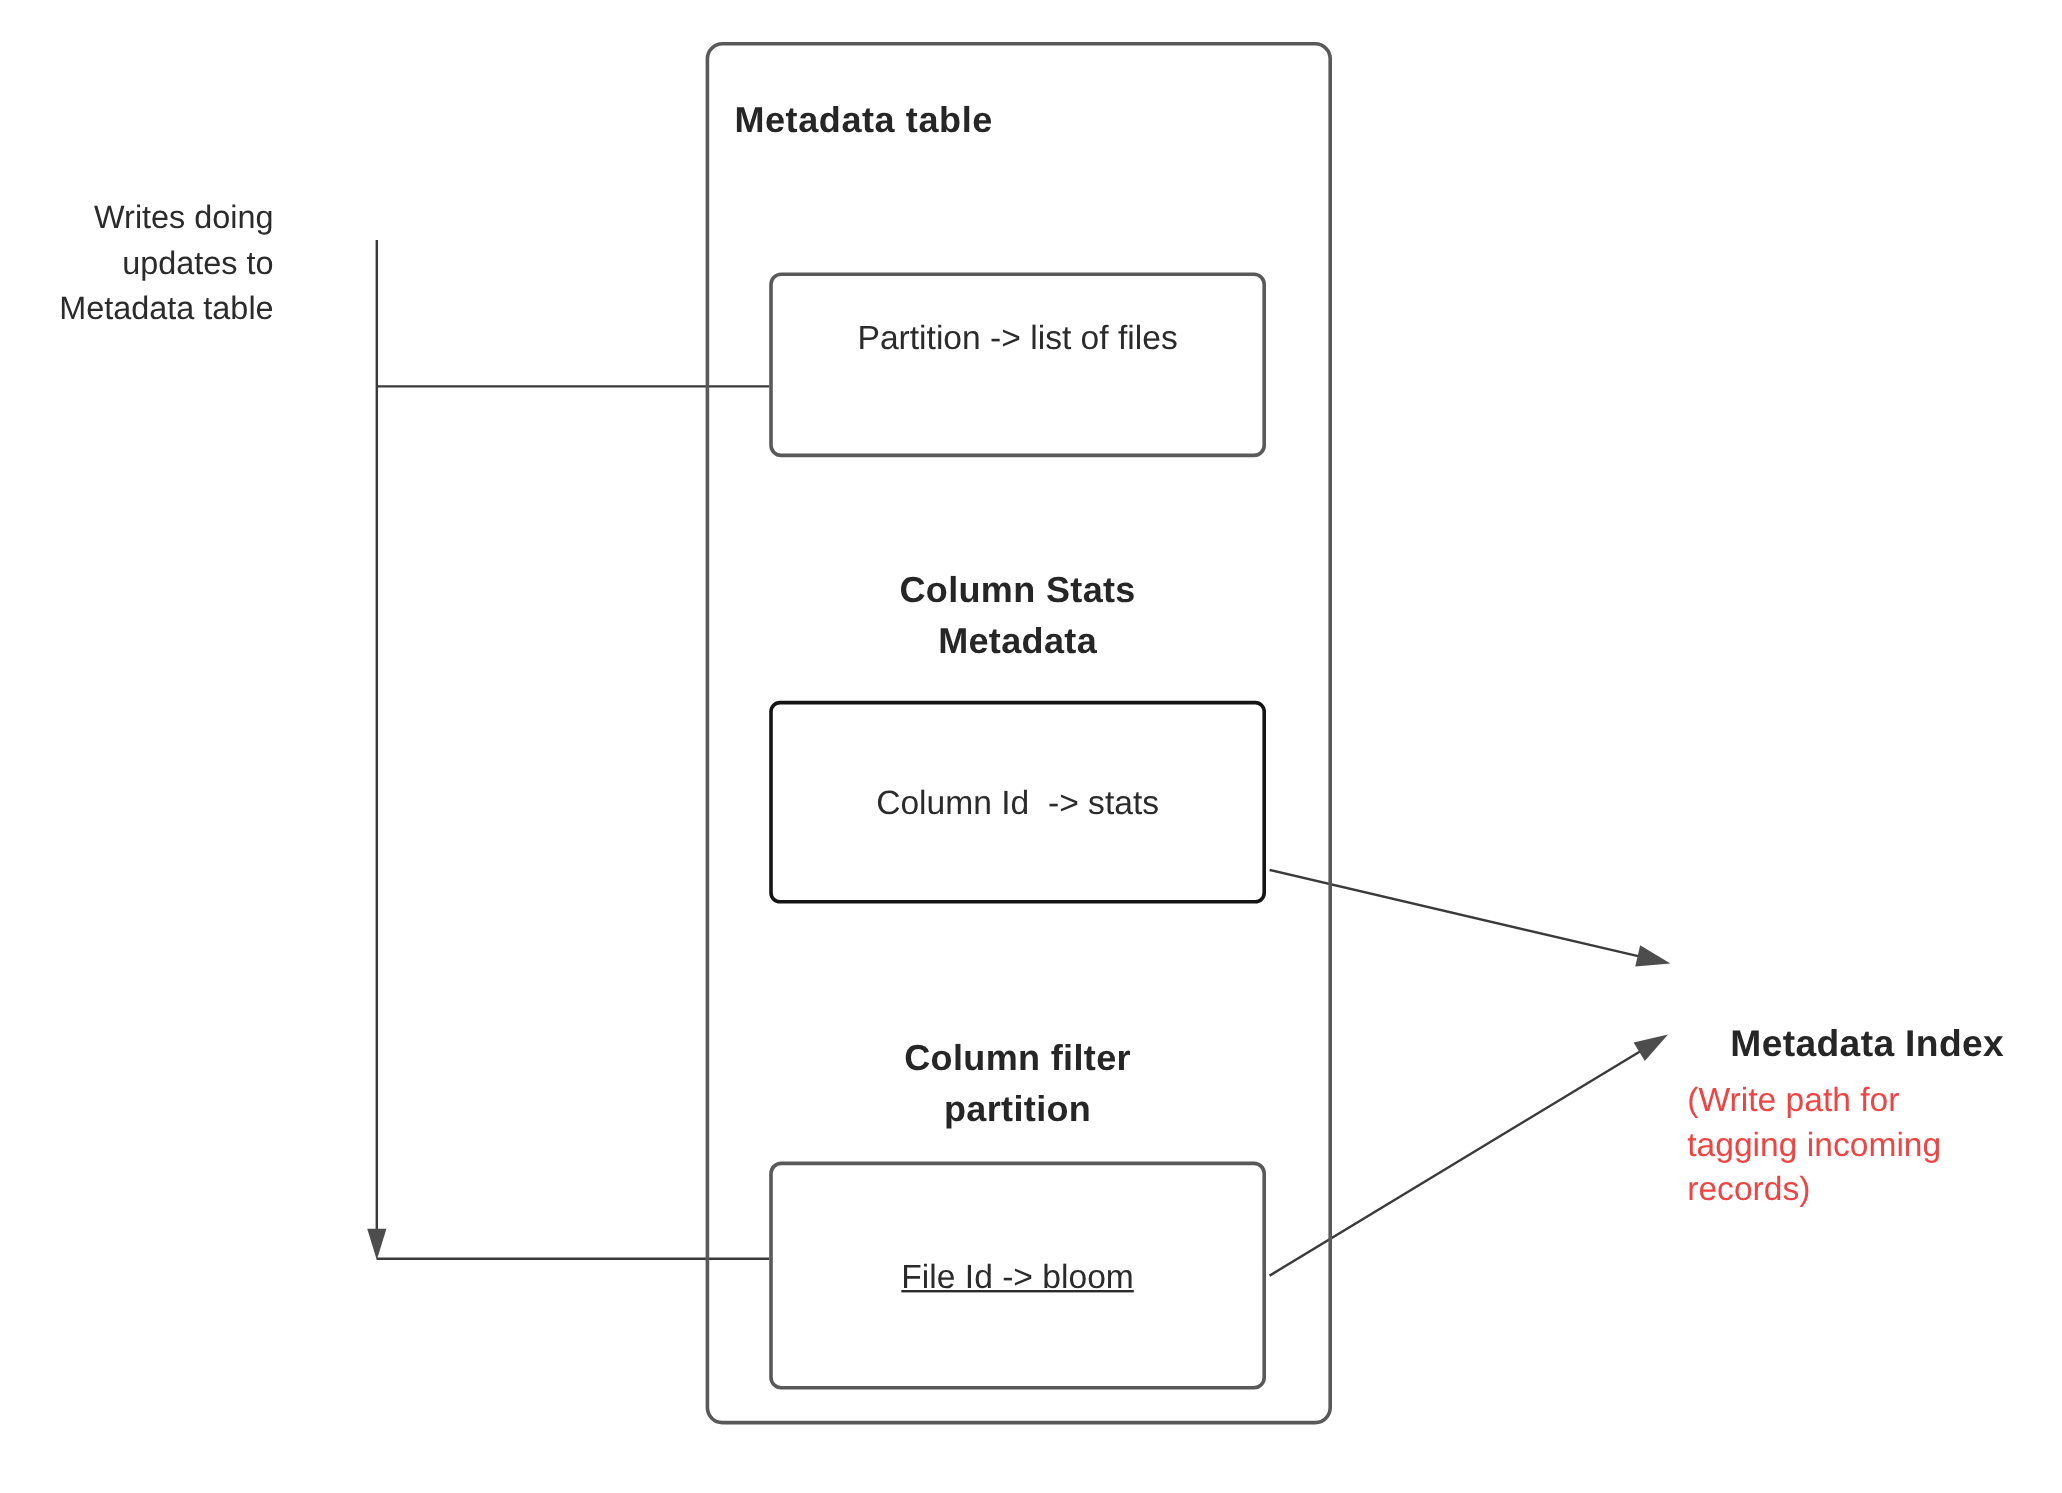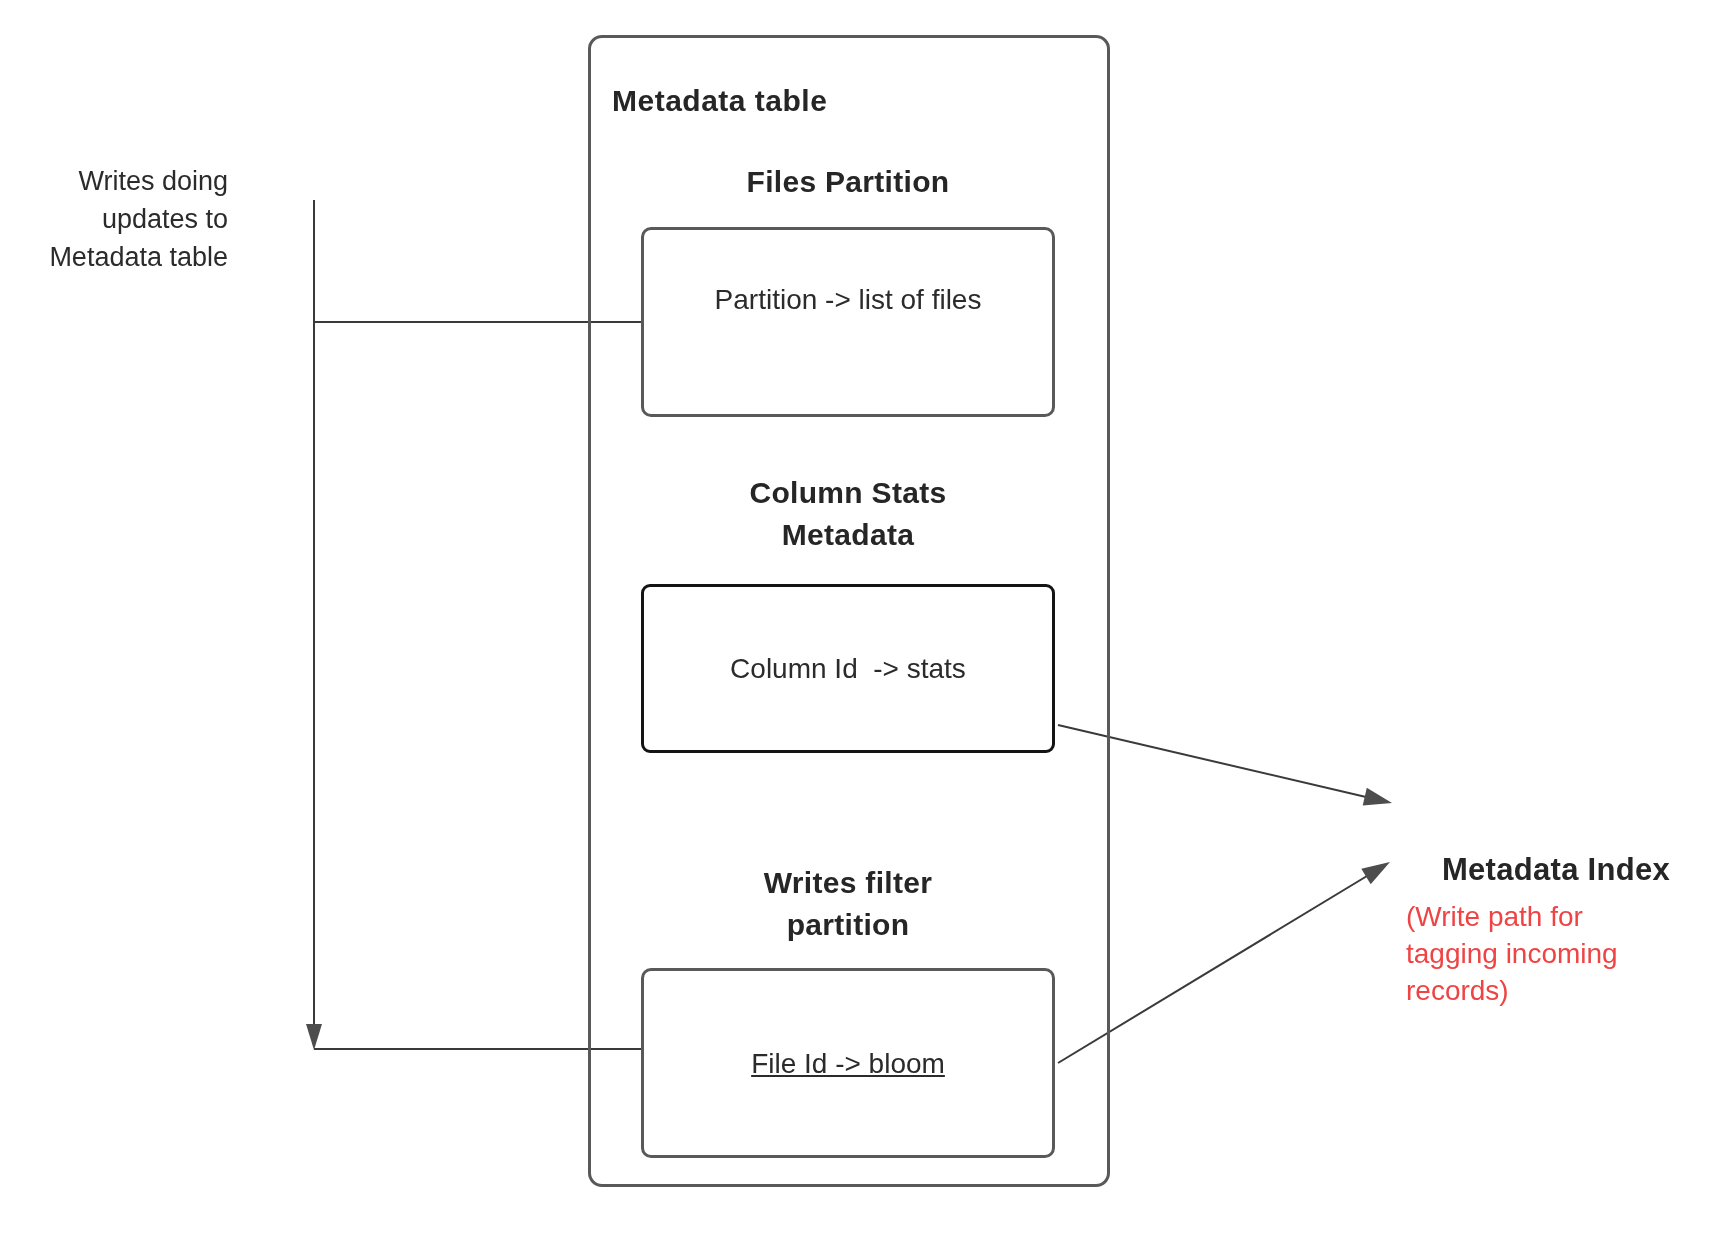--- a/index.html
+++ b/index.html
@@ -37,21 +37,21 @@
   .heading-stats { top: 472px; }
   .heading-bloom { top: 862px; }
 
   .inner-box {
     left: 641px; width: 414px; box-sizing: border-box;
     border-radius: 10px; background: #ffffff;
     display: flex; flex-direction: column;
     align-items: center; justify-content: center;
     font-size: 28px; color: #2b2b2b; text-align: center; line-height: 37px;
   }
-  .box-files  { top: 227px; height: 190px; border: 3px solid #595959; padding-bottom: 46px; }
+  .box-files  { top: 227px; height: 154px; border: 3px solid #595959; padding-bottom: 46px; }
   .box-stats  { top: 584px; height: 169px; border: 3px solid #141414; border-radius: 9px; }
   .box-bloom  { top: 968px; height: 190px; border: 3px solid #595959; text-decoration: underline; }
   .pre { white-space: pre-wrap; }
 
   .left-note {
     left: 18px; top: 162px; width: 210px;
     text-align: right; font-size: 27px; line-height: 38px;
     color: #2b2b2b; white-space: pre-line;
   }
 
@@ -87,32 +87,31 @@
     <polygon points="1390,862 1370.7,884.2 1361.3,868.8"></polygon>
   </svg>
 
   <div class="abs left-note">Writes doing
 updates to
 Metadata table</div>
 
   <div class="abs outer-box"></div>
   <div class="abs outer-title">Metadata table</div>
 
-  <div class="abs part-heading heading-files">Files Partition</div>
   <div class="abs inner-box box-files">
     <span>Partition -&gt; list of files</span>
   </div>
 
   <div class="abs part-heading heading-stats">Column Stats
 Metadata</div>
   <div class="abs inner-box box-stats">
     <span class="pre">Column Id  -&gt; stats</span>
   </div>
 
-  <div class="abs part-heading heading-bloom">Writes filter
+  <div class="abs part-heading heading-bloom">Column filter
 partition</div>
   <div class="abs inner-box box-bloom">
     <span>File Id -&gt; bloom</span>
   </div>
 
   <div class="abs index-heading">Metadata Index</div>
   <div class="abs index-sub">(Write path for
 tagging incoming
 records)</div>
 

